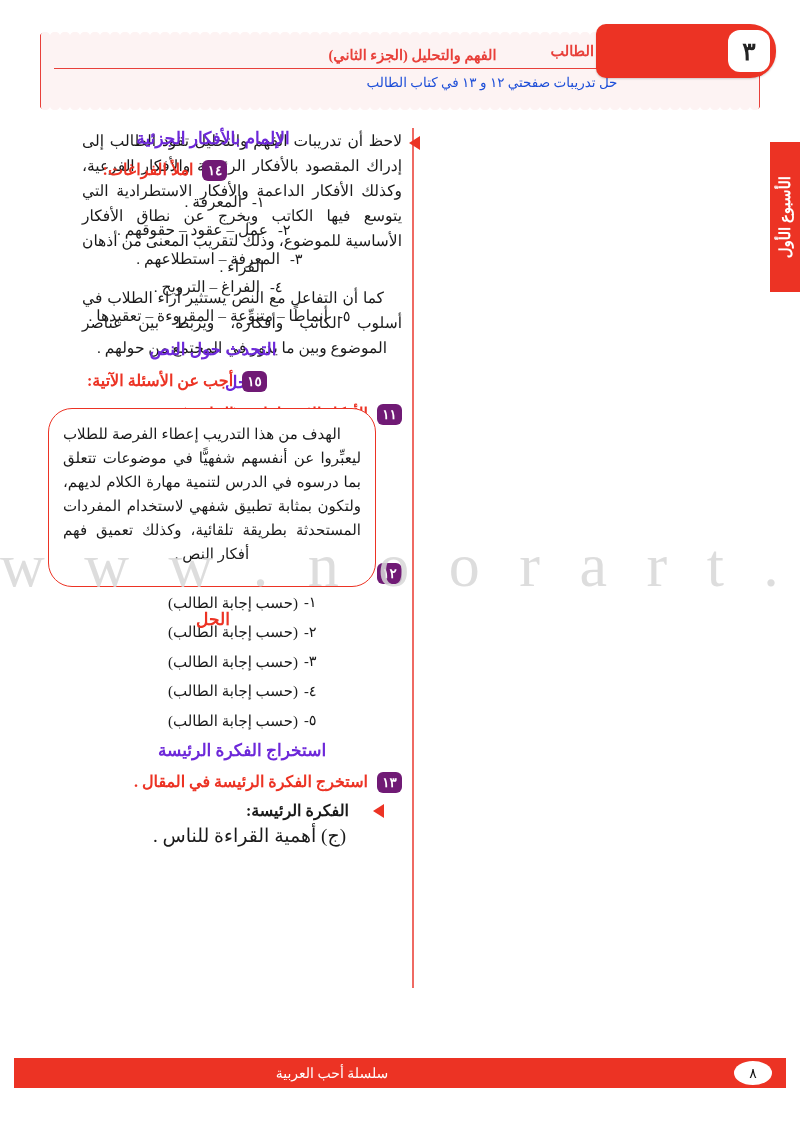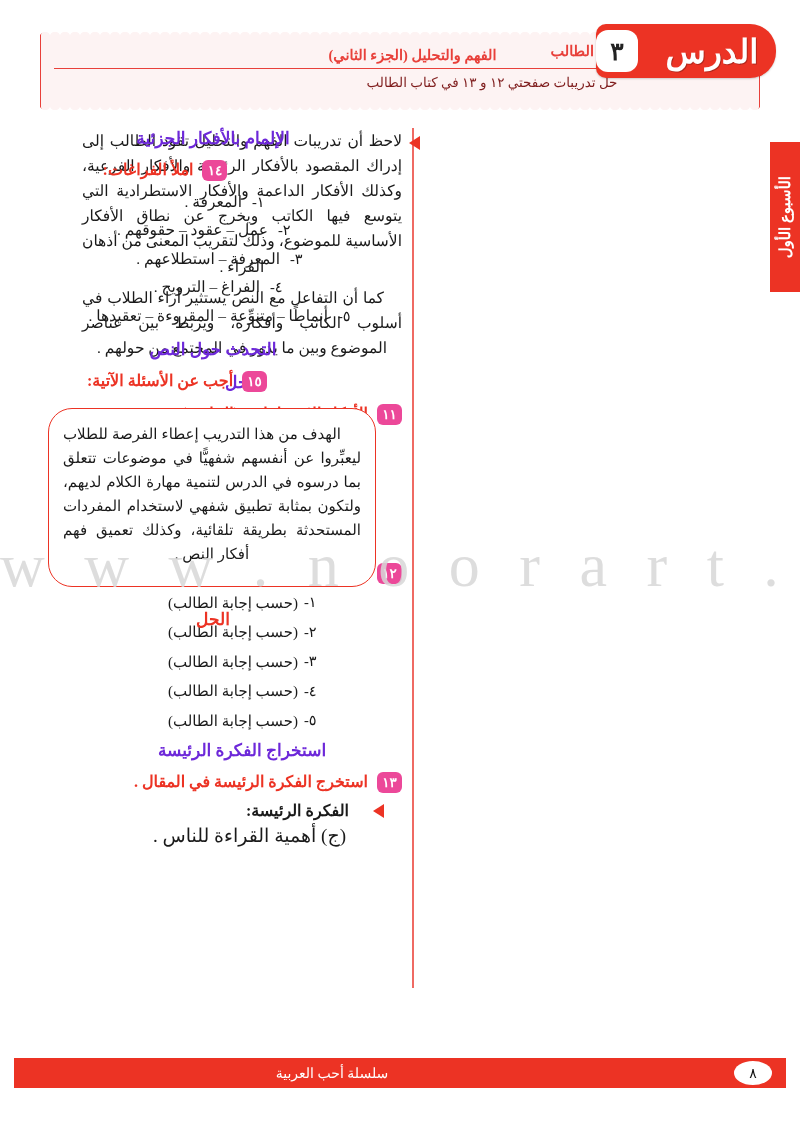--- a/index.html
+++ b/index.html
@@ -122,21 +122,21 @@
     color: #e8403a;
     margin-right: 54px;
     margin-top: 8px;
   }
   .hdr-line2 {
     position: absolute;
     top: 44px;
     right: 6px;
     left: 190px;
     font-size: 13.5px;
-    color: #7f1d1d;
+    color: #1d4ed8;
     text-align: center;
   }
 
   .lesson-tab {
     position: absolute;
     top: 24px;
     right: 24px;
     width: 180px;
     height: 54px;
     background: #ec3324;
@@ -249,21 +249,21 @@
     display: flex;
     flex-direction: row;
     align-items: flex-start;
     gap: 9px;
     margin: 6px 0 4px 0;
   }
   .q-badge {
     flex: 0 0 auto;
     width: 25px;
     height: 21px;
-    background: #ec4899;
+    background: #701a75;
     color: #fff;
     border-radius: 6px;
     font-size: 13.5px;
     font-weight: bold;
     display: flex;
     align-items: center;
     justify-content: center;
     margin-top: 1px;
   }
   .q-text {
@@ -431,21 +431,20 @@
       <div class="hdr-book">كتاب الطالب</div>
       <div class="hdr-topic">الفهم والتحليل (الجزء الثاني)</div>
     </div>
 
     <div class="hdr-sep"></div>
 
     <div class="hdr-line2">حل تدريبات صفحتي ١٢ و ١٣ في كتاب الطالب</div>
   </div>
 
   <div class="lesson-tab">
-    <div class="lesson-word">الدرس</div>
     <div class="lesson-num">٣</div>
   </div>
 
   <div class="week-tab">
     <span>الأسبوع الأول</span>
   </div>
 
   <div class="divider"></div>
 
   <div class="col col-right">

